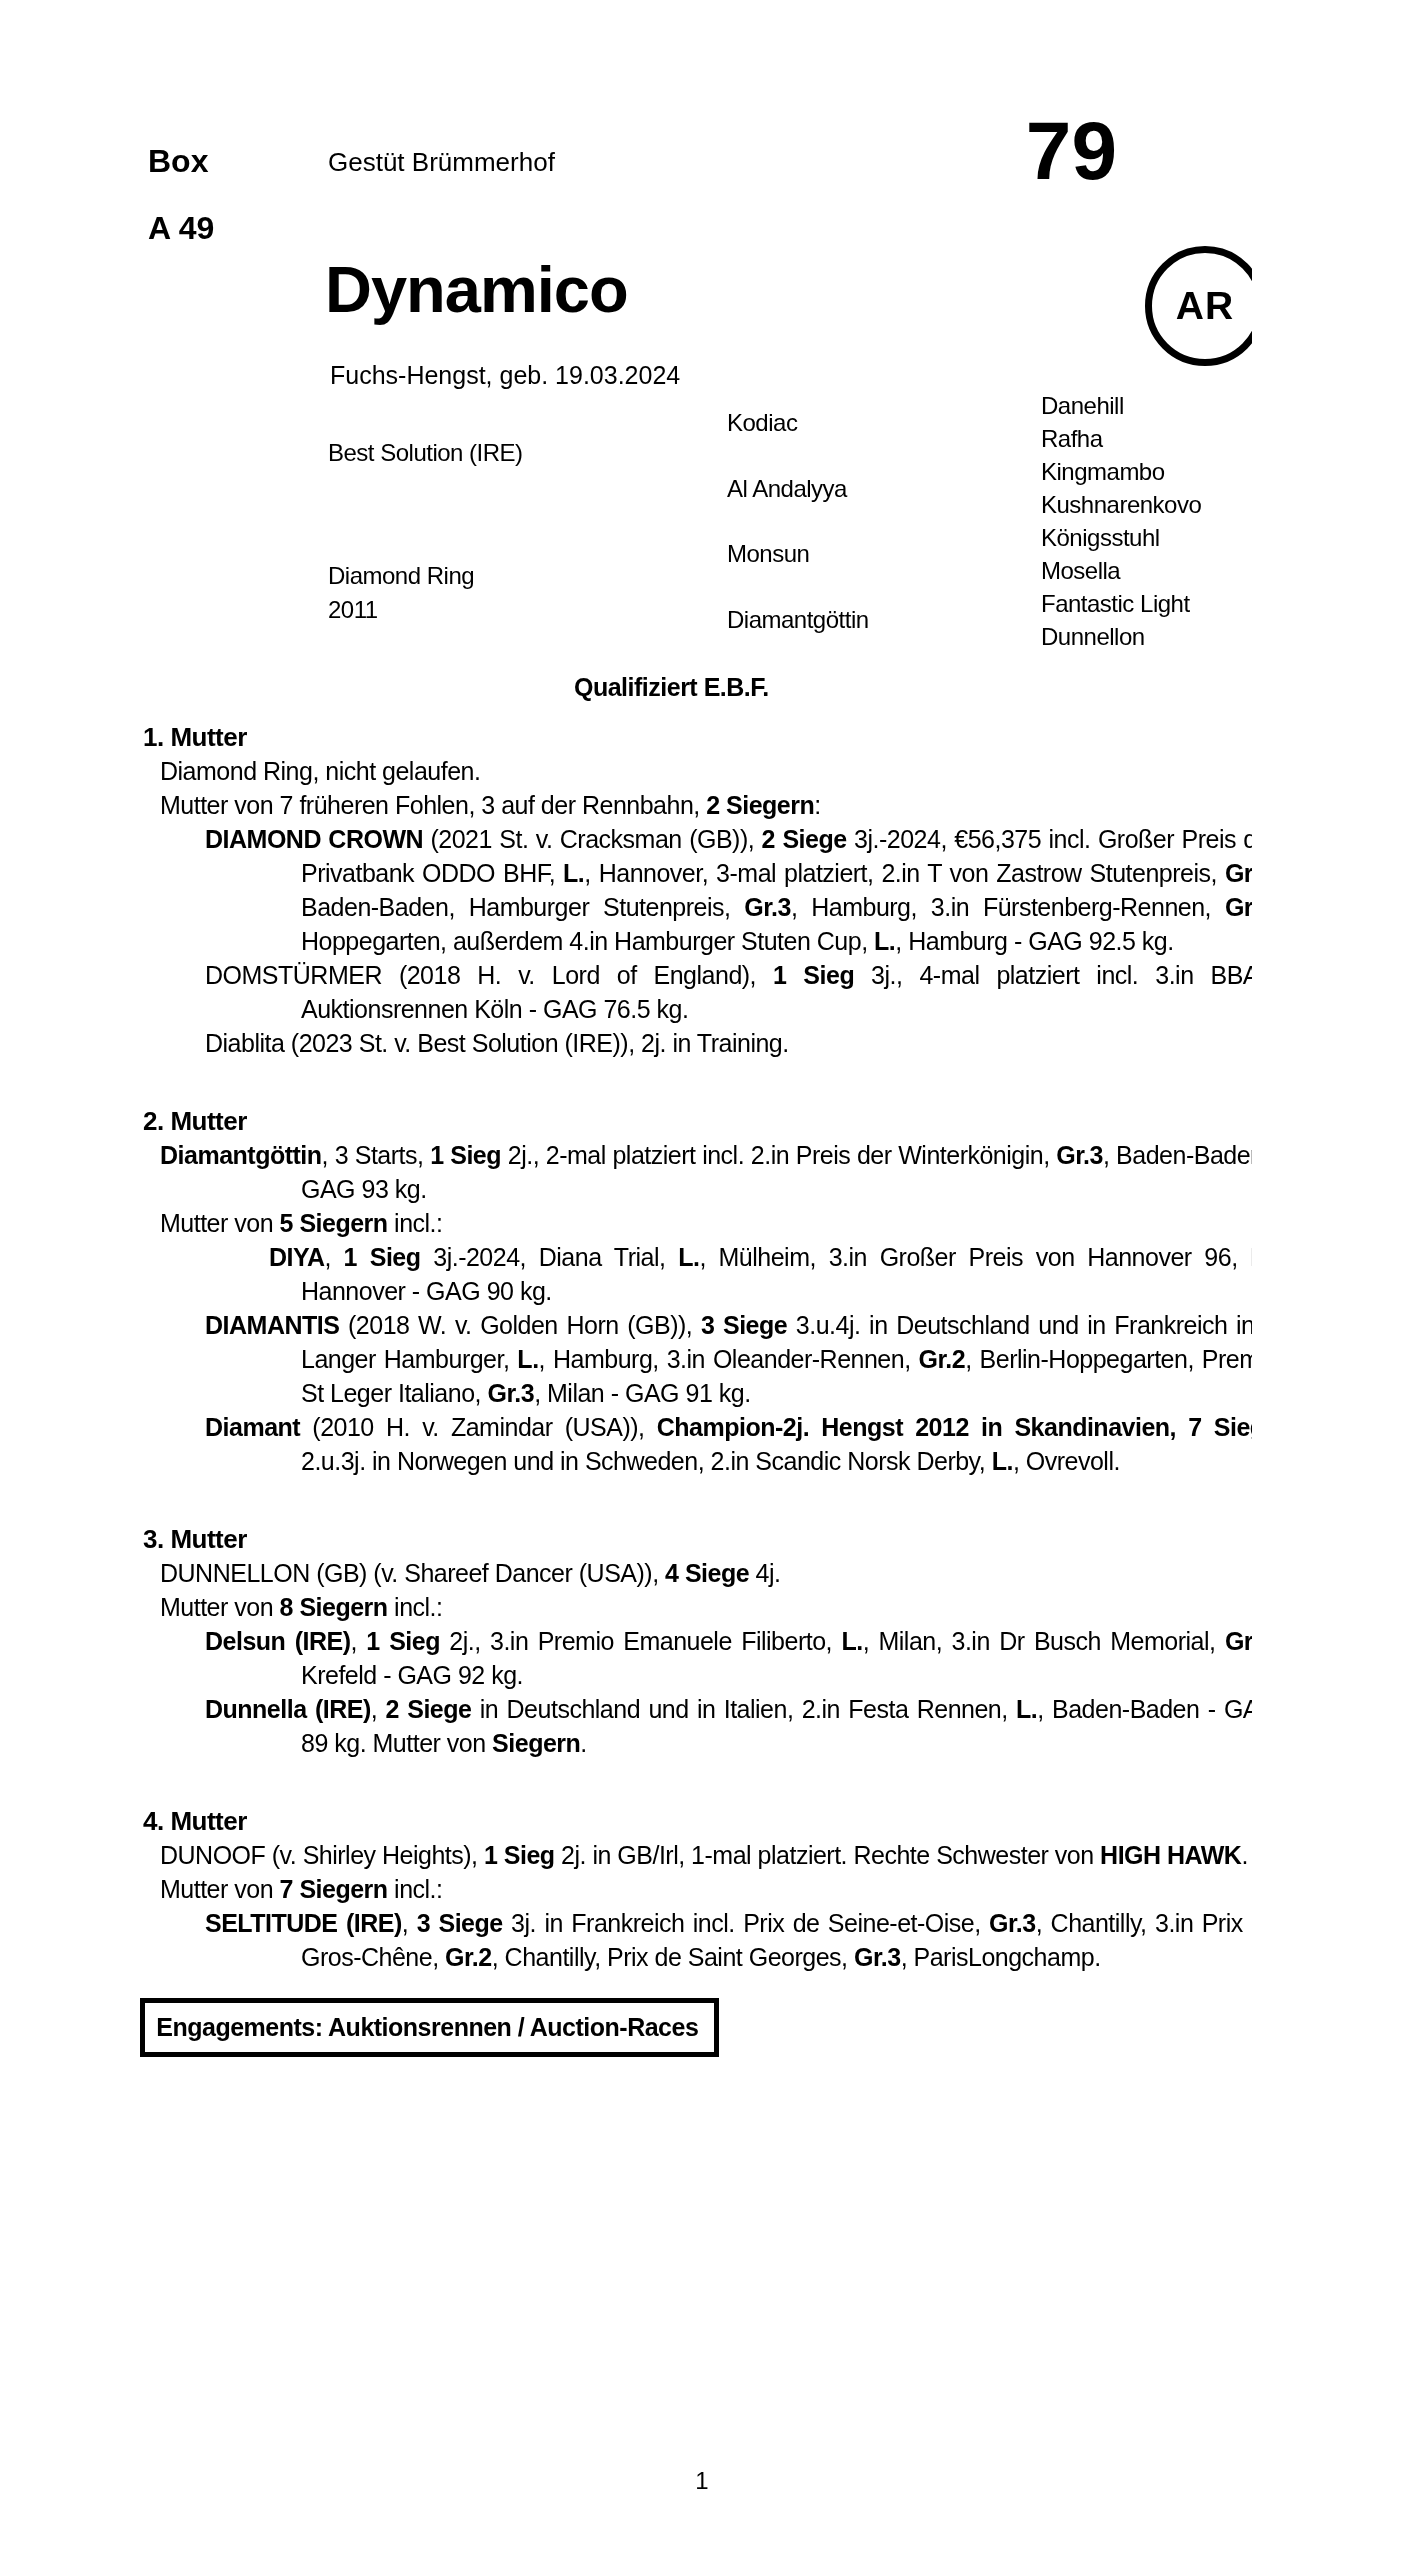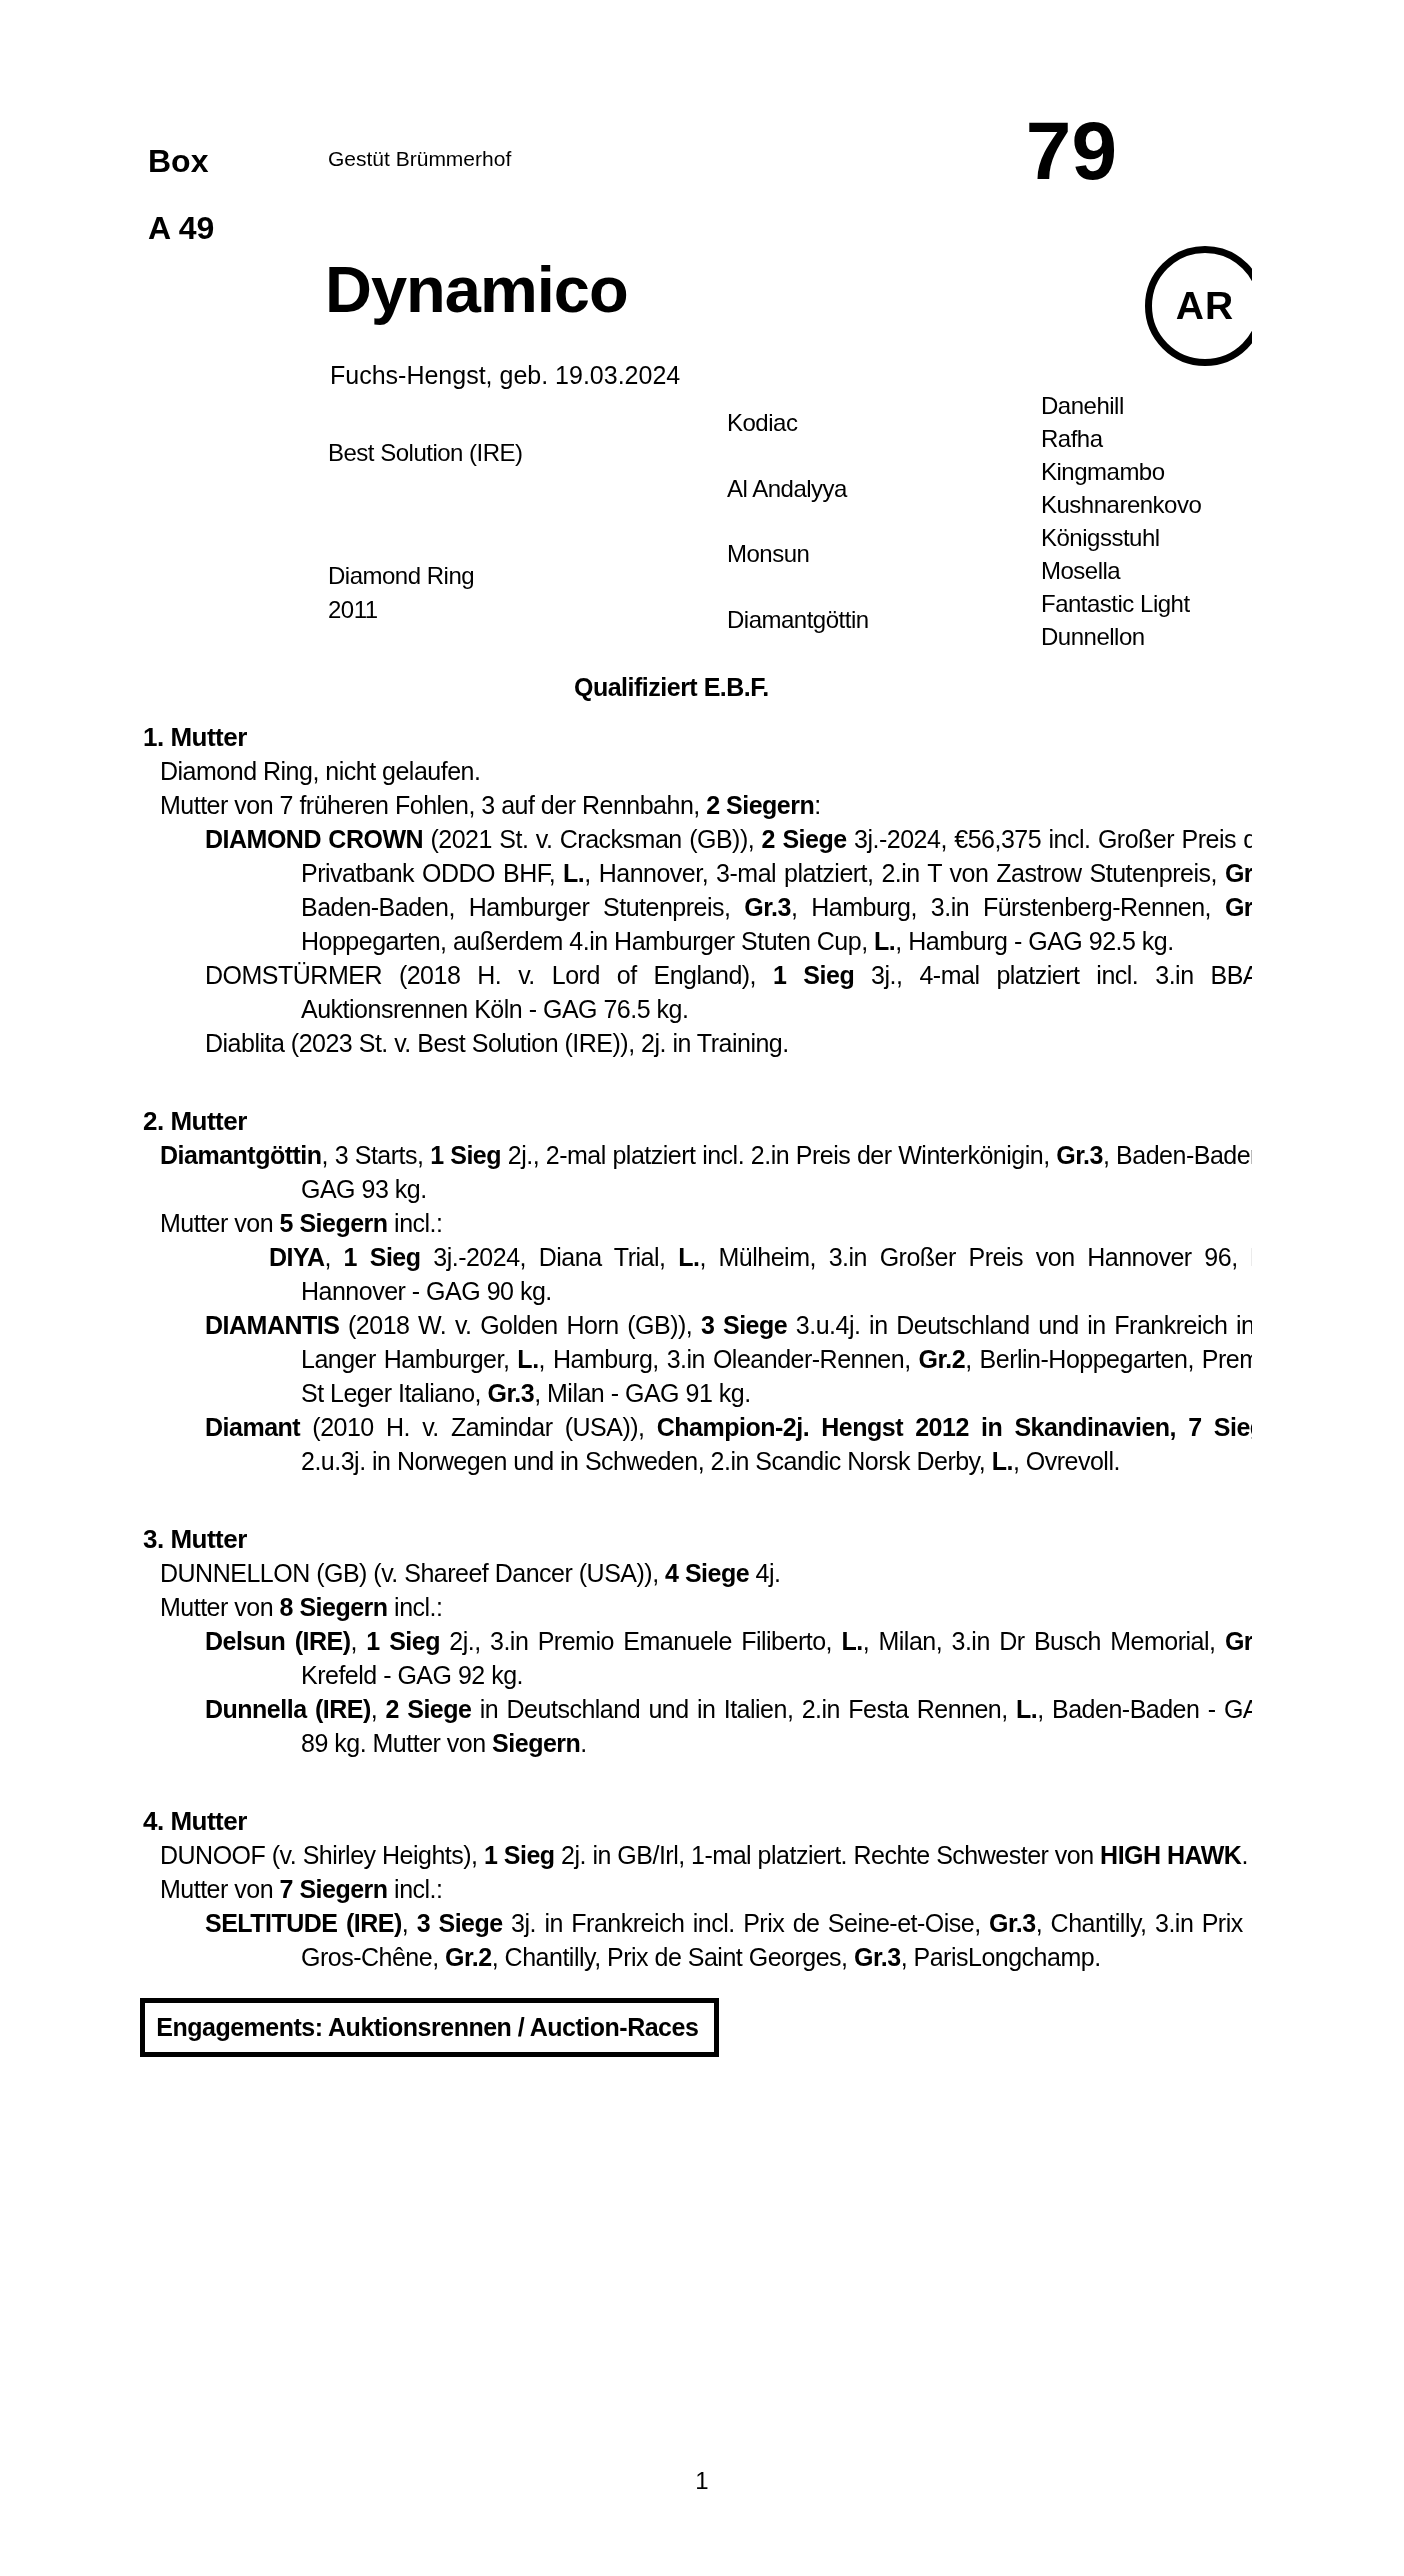--- a/index.html
+++ b/index.html
@@ -1,21 +1,21 @@
 <!DOCTYPE html>
 <html style="font-size:8.2px"><head>
 <meta charset="utf-8">
 <style>
   html,body{margin:0;padding:0;background:#fff;}
   .page{position:relative;width:1252px;height:2576px;background:#fff;color:#000;
         font-family:"Liberation Sans","DejaVu Sans",sans-serif;overflow:hidden;}
 
   
   .box-block{position:absolute;left:148px;top:128px;font-size:32px;font-weight:bold;line-height:67px;}
-  .consignor{position:absolute;left:328px;top:147px;font-size:21px;}
+  .consignor{position:absolute;left:328px;top:147px;font-size:26px;}
   .lot-number{position:absolute;right:135px;top:110px;font-size:82px;font-weight:bold;line-height:1;}
   .horse-name{position:absolute;left:325px;top:257px;font-size:65px;font-weight:bold;letter-spacing:-1px;line-height:1;}
   .birth{position:absolute;left:330px;top:361px;font-size:25px;}
   .badge{position:absolute;left:1145px;top:246px;width:120px;height:120px;border:7.2px solid #000;
          border-radius:50%;box-sizing:border-box;display:flex;align-items:center;justify-content:center;
          font-size:39px;font-weight:bold;letter-spacing:1px;}
 
   
   .ped div{position:absolute;font-size:24px;line-height:1.12;white-space:nowrap;letter-spacing:-0.5px;}
   .c1{left:328px;} .c2{left:727px;} .c3{left:1041px;}

